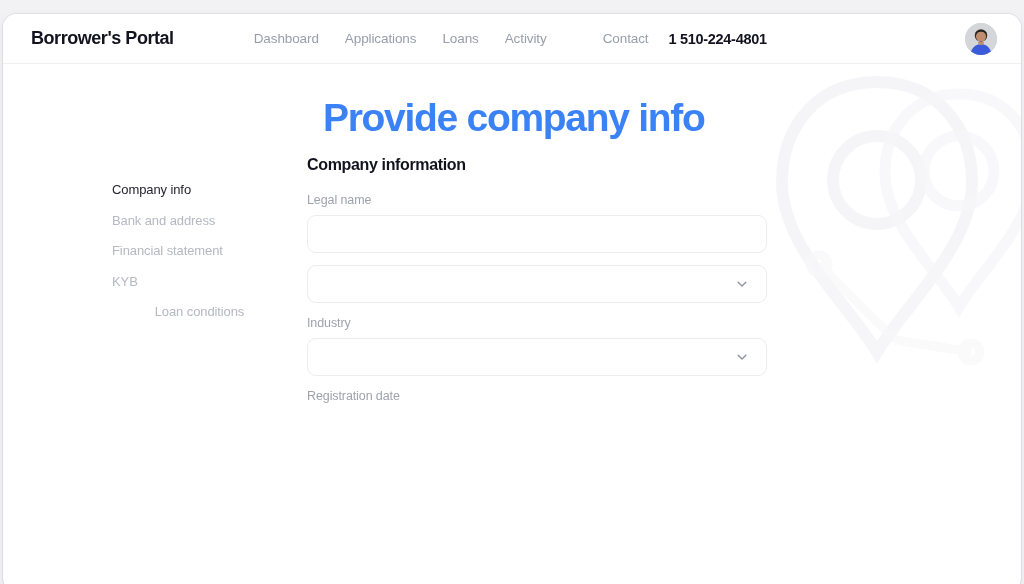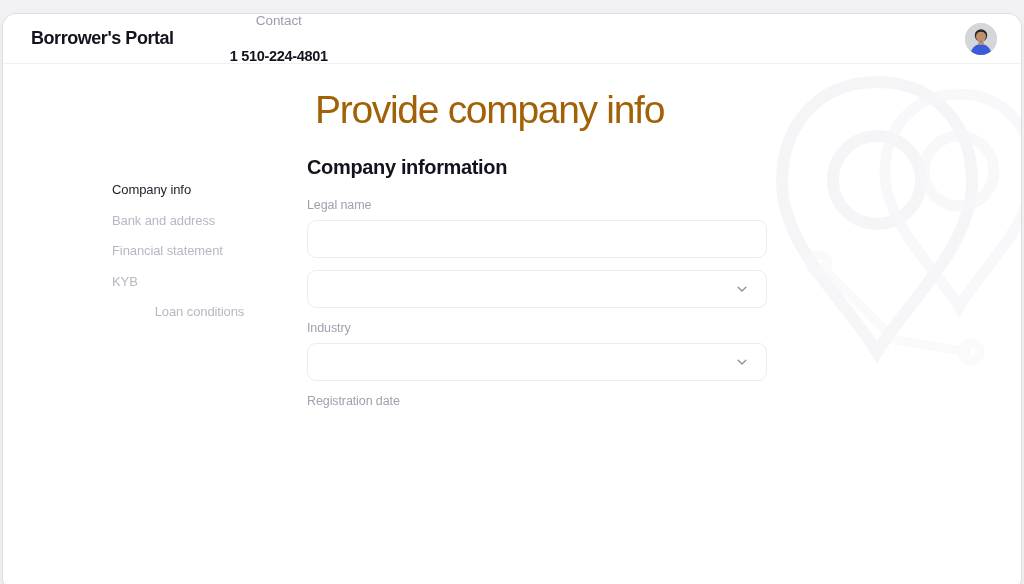--- a/index.html
+++ b/index.html
@@ -82,21 +82,20 @@
     text-decoration: none;
     cursor: pointer;
     white-space: nowrap;
   }
 
   .contact-group {
     display: flex;
     align-items: center;
     gap: 20px;
     margin-left: 56px;
-    flex-direction: column;
   }
 
   .contact-link {
     font-size: 13.5px;
     color: #9a9dab;
     letter-spacing: -0.1px;
     text-decoration: none;
     cursor: pointer;
     white-space: nowrap;
   }
@@ -127,24 +126,24 @@
     position: relative;
     z-index: 2;
     display: block;
   }
 
   .page-title {
     position: absolute;
     left: 304px;
     top: 16px;
     font-size: 39px;
-    font-weight: 400;
+    font-weight: 700;
     letter-spacing: -1.3px;
-    color: #a16207;
-    margin: 8px;
+    color: #3b82f6;
+    margin: 16px;
     white-space: nowrap;
   }
 
   
   .step-nav {
     position: absolute;
     left: 109px;
     top: 118px;
     width: 175px;
   }
@@ -166,21 +165,21 @@
 
   
   .form-col {
     position: absolute;
     left: 304px;
     top: 92px;
     width: 460px;
   }
 
   .section-heading {
-    font-size: 20px;
+    font-size: 16px;
     font-weight: 700;
     letter-spacing: -0.35px;
     color: #13131f;
     margin: 0 0 18px 0;
   }
 
   .field {
     margin-bottom: 12px;
   }
 
@@ -260,20 +259,26 @@
         <path d="M92 212 L 168 288"></path>
         <path d="M168 288 L 244 300"></path>
         <circle cx="92" cy="212" r="9"></circle>
         <circle cx="244" cy="300" r="9"></circle>
       </g>
     </svg>
 
     <header class="topbar">
       <div class="brand">Borrower's Portal</div>
 
+      <nav class="primary-nav">
+        <a class="nav-link">Dashboard</a>
+        <a class="nav-link">Applications</a>
+        <a class="nav-link">Loans</a>
+        <a class="nav-link">Activity</a>
+      </nav>
 
       <div class="contact-group">
         <a class="contact-link">Contact</a>
         <span class="phone-number">1 510-224-4801</span>
       </div>
 
       <div class="avatar">
         <svg viewBox="0 0 32 32" width="32" height="32" aria-hidden="true">
           <rect width="32" height="32" fill="#d5d6da"></rect>
           <circle cx="16" cy="12.5" r="6.2" fill="#2e2a28"></circle>

